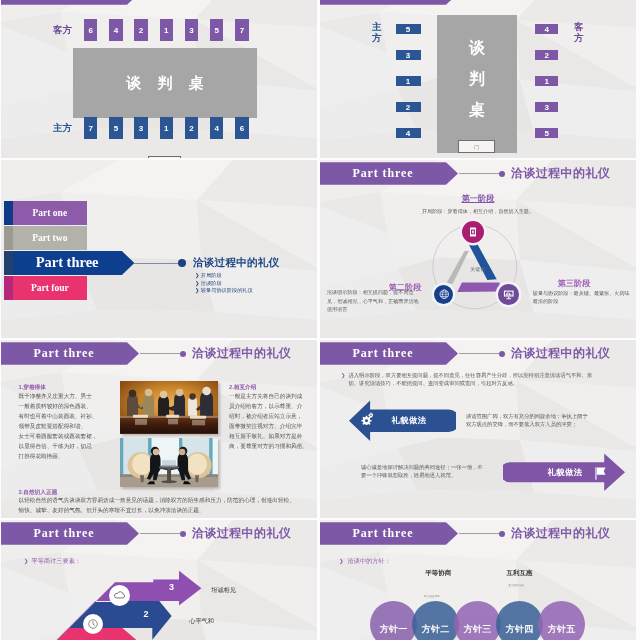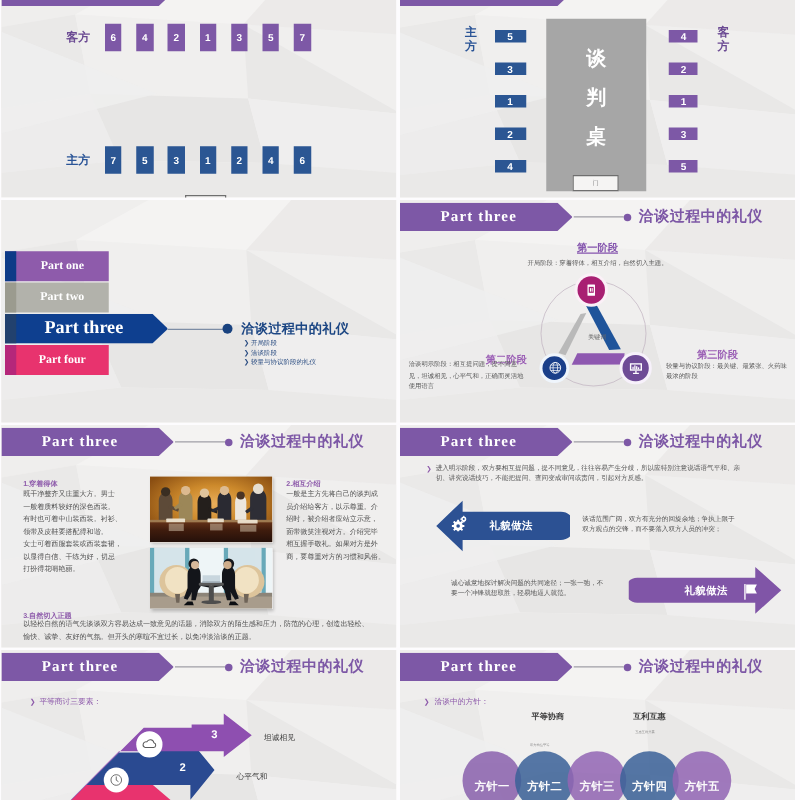--- a/index.html
+++ b/index.html
@@ -68,20 +68,23 @@
 <div class="slide" id="s1" style="left:1px;top:-20px;">
   <svg class="bg" viewBox="0 0 320 180" preserveAspectRatio="none">
         <use href="#polybg"></use>
       </svg>
   <div class="hdr-band"></div>
   <div class="hdr-txt">Part three</div>
   <div class="lay">
     <div class="sidelbl" style="left:52px;top:43.5px;color:#6b4a93;font-size:9.5px;">客方</div>
     <div class="sidelbl" style="left:52px;top:141.5px;color:#2a5496;font-size:9.5px;">主方</div>
     <div class="seatrow"></div>
+    <div class="table" style="left:72px;top:68px;width:184px;height:70px;font-size:15px;letter-spacing:6px;text-indent:6px;">
+      <span>谈 判 桌</span>
+    </div>
     <div class="seatrow"></div>
     <div class="doorbox" style="left:147px;top:176px;width:33px;height:13px;">
       
     </div>
   <div class="seat" style="left: 83px; top: 39.2px; width: 13.4px; height: 22.2px; background: rgb(125, 88, 166);">6</div>
         <div class="seat" style="left: 108.2px; top: 39.2px; width: 13.4px; height: 22.2px; background: rgb(125, 88, 166);">4</div>
         <div class="seat" style="left: 133.4px; top: 39.2px; width: 13.4px; height: 22.2px; background: rgb(125, 88, 166);">2</div>
         <div class="seat" style="left: 158.6px; top: 39.2px; width: 13.4px; height: 22.2px; background: rgb(125, 88, 166);">1</div>
         <div class="seat" style="left: 183.8px; top: 39.2px; width: 13.4px; height: 22.2px; background: rgb(125, 88, 166);">3</div>
         <div class="seat" style="left: 209px; top: 39.2px; width: 13.4px; height: 22.2px; background: rgb(125, 88, 166);">5</div>

